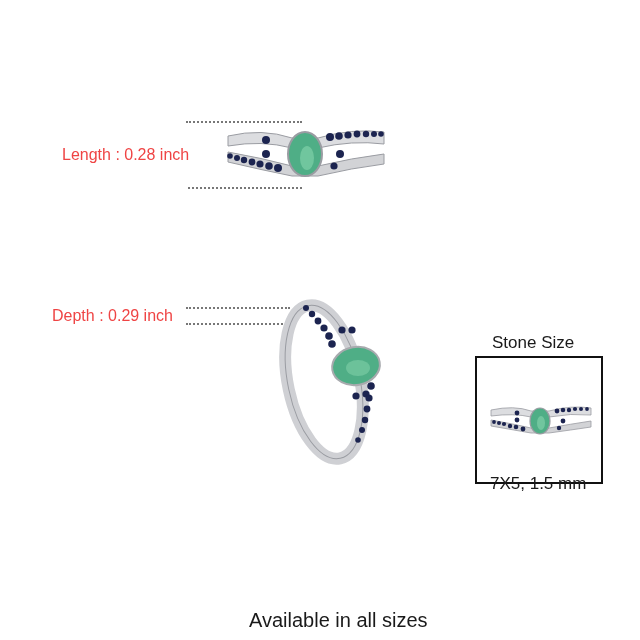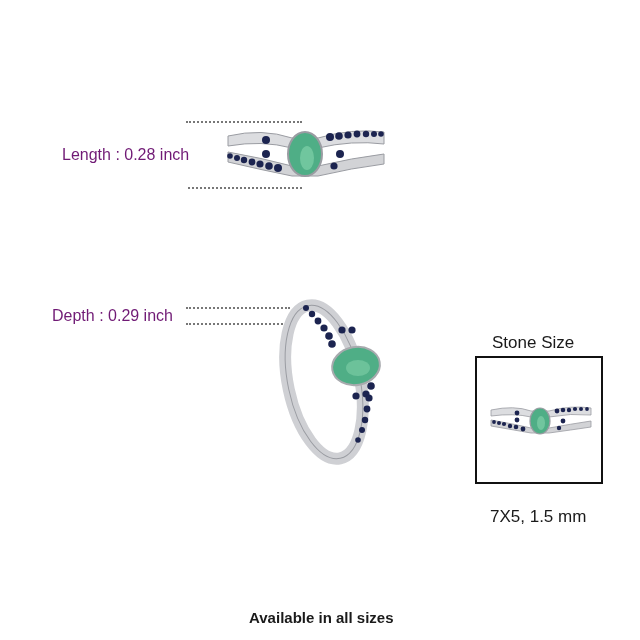--- a/index.html
+++ b/index.html
@@ -1,21 +1,21 @@
 <!DOCTYPE html>
 <html><head>
   <meta charset="utf-8">
   <style>
     html, body { margin: 0; padding: 0; }
     body {
       width: 640px; height: 640px; background: #ffffff; position: relative; overflow: hidden;
       font-family: "Liberation Sans", "DejaVu Sans", sans-serif; color: #1a1a1a;
     }
     .abs { position: absolute; }
-    .label { font-size: 16px; white-space: nowrap; color: #701a75; }
+    .label { font-size: 16px; white-space: nowrap; color: #ef4444; }
     .dotline { position: absolute; height: 0; border-top: 2px dotted #777; }
     .caption { font-size: 16px; white-space: nowrap; }
     .stone-box { border: 2px solid #111; background: #fff; }
     svg { display: block; }
   </style>
 </head>
 <body>
 
 <div class="abs label" style="left:62px; top:146px;">Length : 0.28 inch</div>
 <div class="dotline" style="left:186px; top:121px; width:116px;"></div>
@@ -109,15 +109,15 @@
         <circle cx="28" cy="13" r="2.4"></circle>
           <circle cx="28" cy="20" r="2.4"></circle>
           <circle cx="74" cy="21" r="2.4"></circle>
           <circle cx="70" cy="28" r="2.2"></circle>
       </g>
       <ellipse cx="51" cy="21" rx="10" ry="13" fill="#4fae86" stroke="#9a9ca2" stroke-width="1.2"></ellipse>
       <ellipse cx="52" cy="23" rx="4" ry="7" fill="#80cfa8" opacity="0.7"></ellipse>
     </svg>
   </div>
 </div>
-<div class="abs caption" style="left:490px; top:507px; font-size:17px;">7X5, 1.5 mm</div>
+<div class="abs caption" style="left:490px; top:474px; font-size:17px;">7X5, 1.5 mm</div>
 
-<div class="abs caption" style="left:249px; top:609px; font-size:15px;font-weight:bold;">Available in all sizes</div>
+<div class="abs caption" style="left:249px; top:609px; font-size:20px;">Available in all sizes</div>
 
 </body></html>

